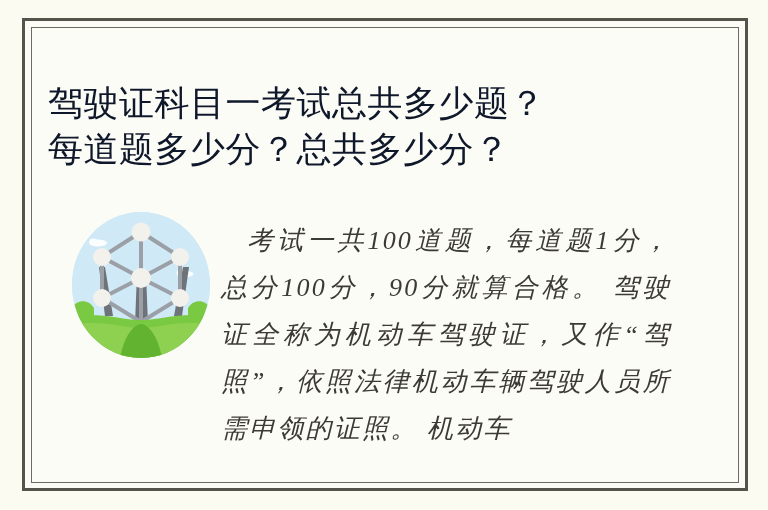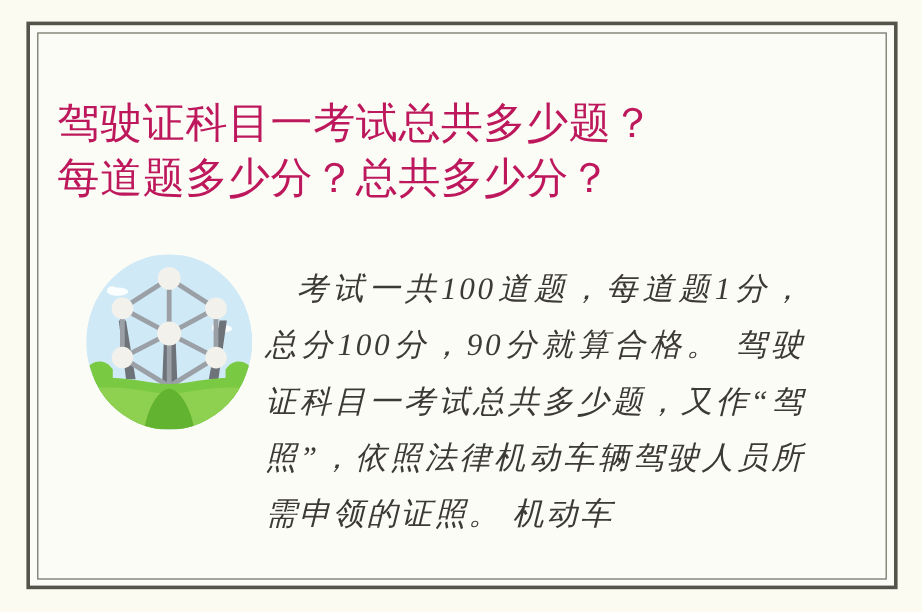--- a/index.html
+++ b/index.html
@@ -54,21 +54,21 @@
     width: 708px;
     height: 456px;
     box-sizing: border-box;
   }
 
   .title {
     position: absolute;
     left: 17px;
     top: 30px;
     width: 660px;
-    color: #be185d;
+    color: #0f172a;
     font-family: "Liberation Sans", "DejaVu Sans", sans-serif;
     font-size: 35px;
     line-height: 46px;
     letter-spacing: 0.5px;
     white-space: pre-line;
     font-weight: 400;
   }
 
   
   .illus-wrap {
@@ -178,16 +178,16 @@
             <path d="M69,76 a10,10 0 0 0 9,-14.3 a10,10 0 0 1 -9,14.3 z" fill="#d9d7d0"></path>
             <circle cx="30" cy="86" r="9" fill="#f2f1ec"></circle>
             <path d="M30,95 a9,9 0 0 0 8.1,-12.9 a9,9 0 0 1 -8.1,12.9 z" fill="#d9d7d0"></path>
             <circle cx="108" cy="86" r="9" fill="#f2f1ec"></circle>
             <path d="M108,95 a9,9 0 0 0 8.1,-12.9 a9,9 0 0 1 -8.1,12.9 z" fill="#d9d7d0"></path>
           </g>
         </svg>
       </div>
     </div>
 
-    <div class="body-text">考试一共100道题，每道题1分，总分100分，90分就算合格。 驾驶证科目一考试总共多少题，又作“驾照”，依照法律机动车辆驾驶人员所需申领的证照。 机动车</div>
+    <div class="body-text">考试一共100道题，每道题1分，总分100分，90分就算合格。 驾驶证全称为机动车驾驶证，又作“驾照”，依照法律机动车辆驾驶人员所需申领的证照。 机动车</div>
 
   </div>
 </div>
 
 </body></html>

